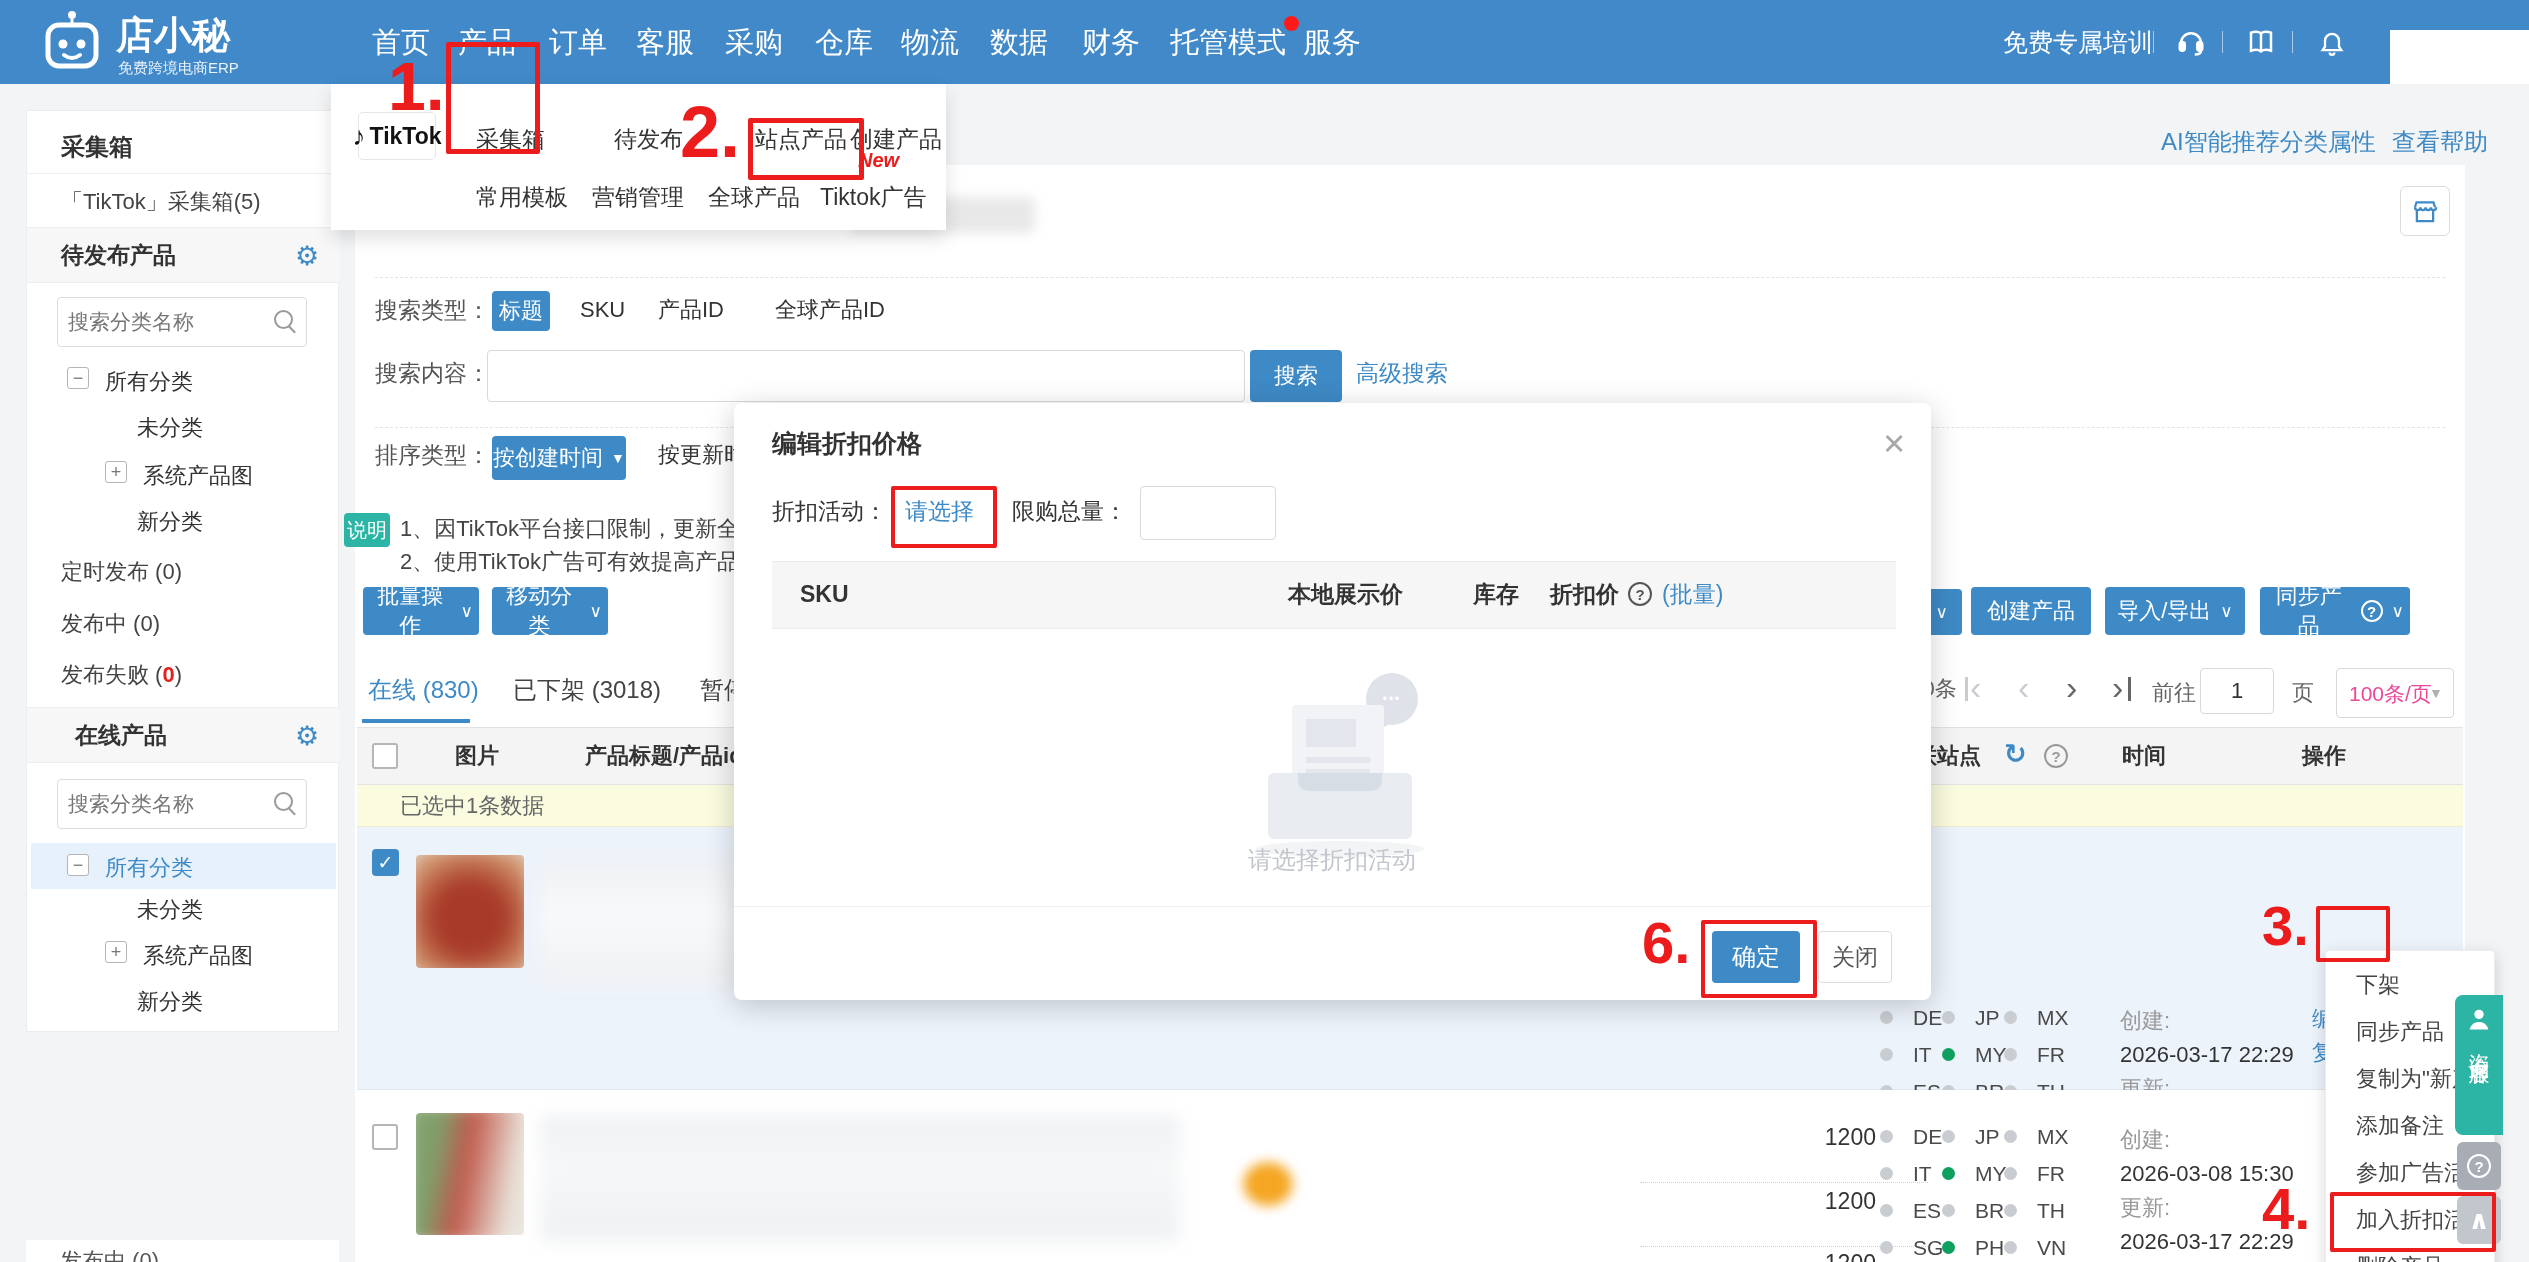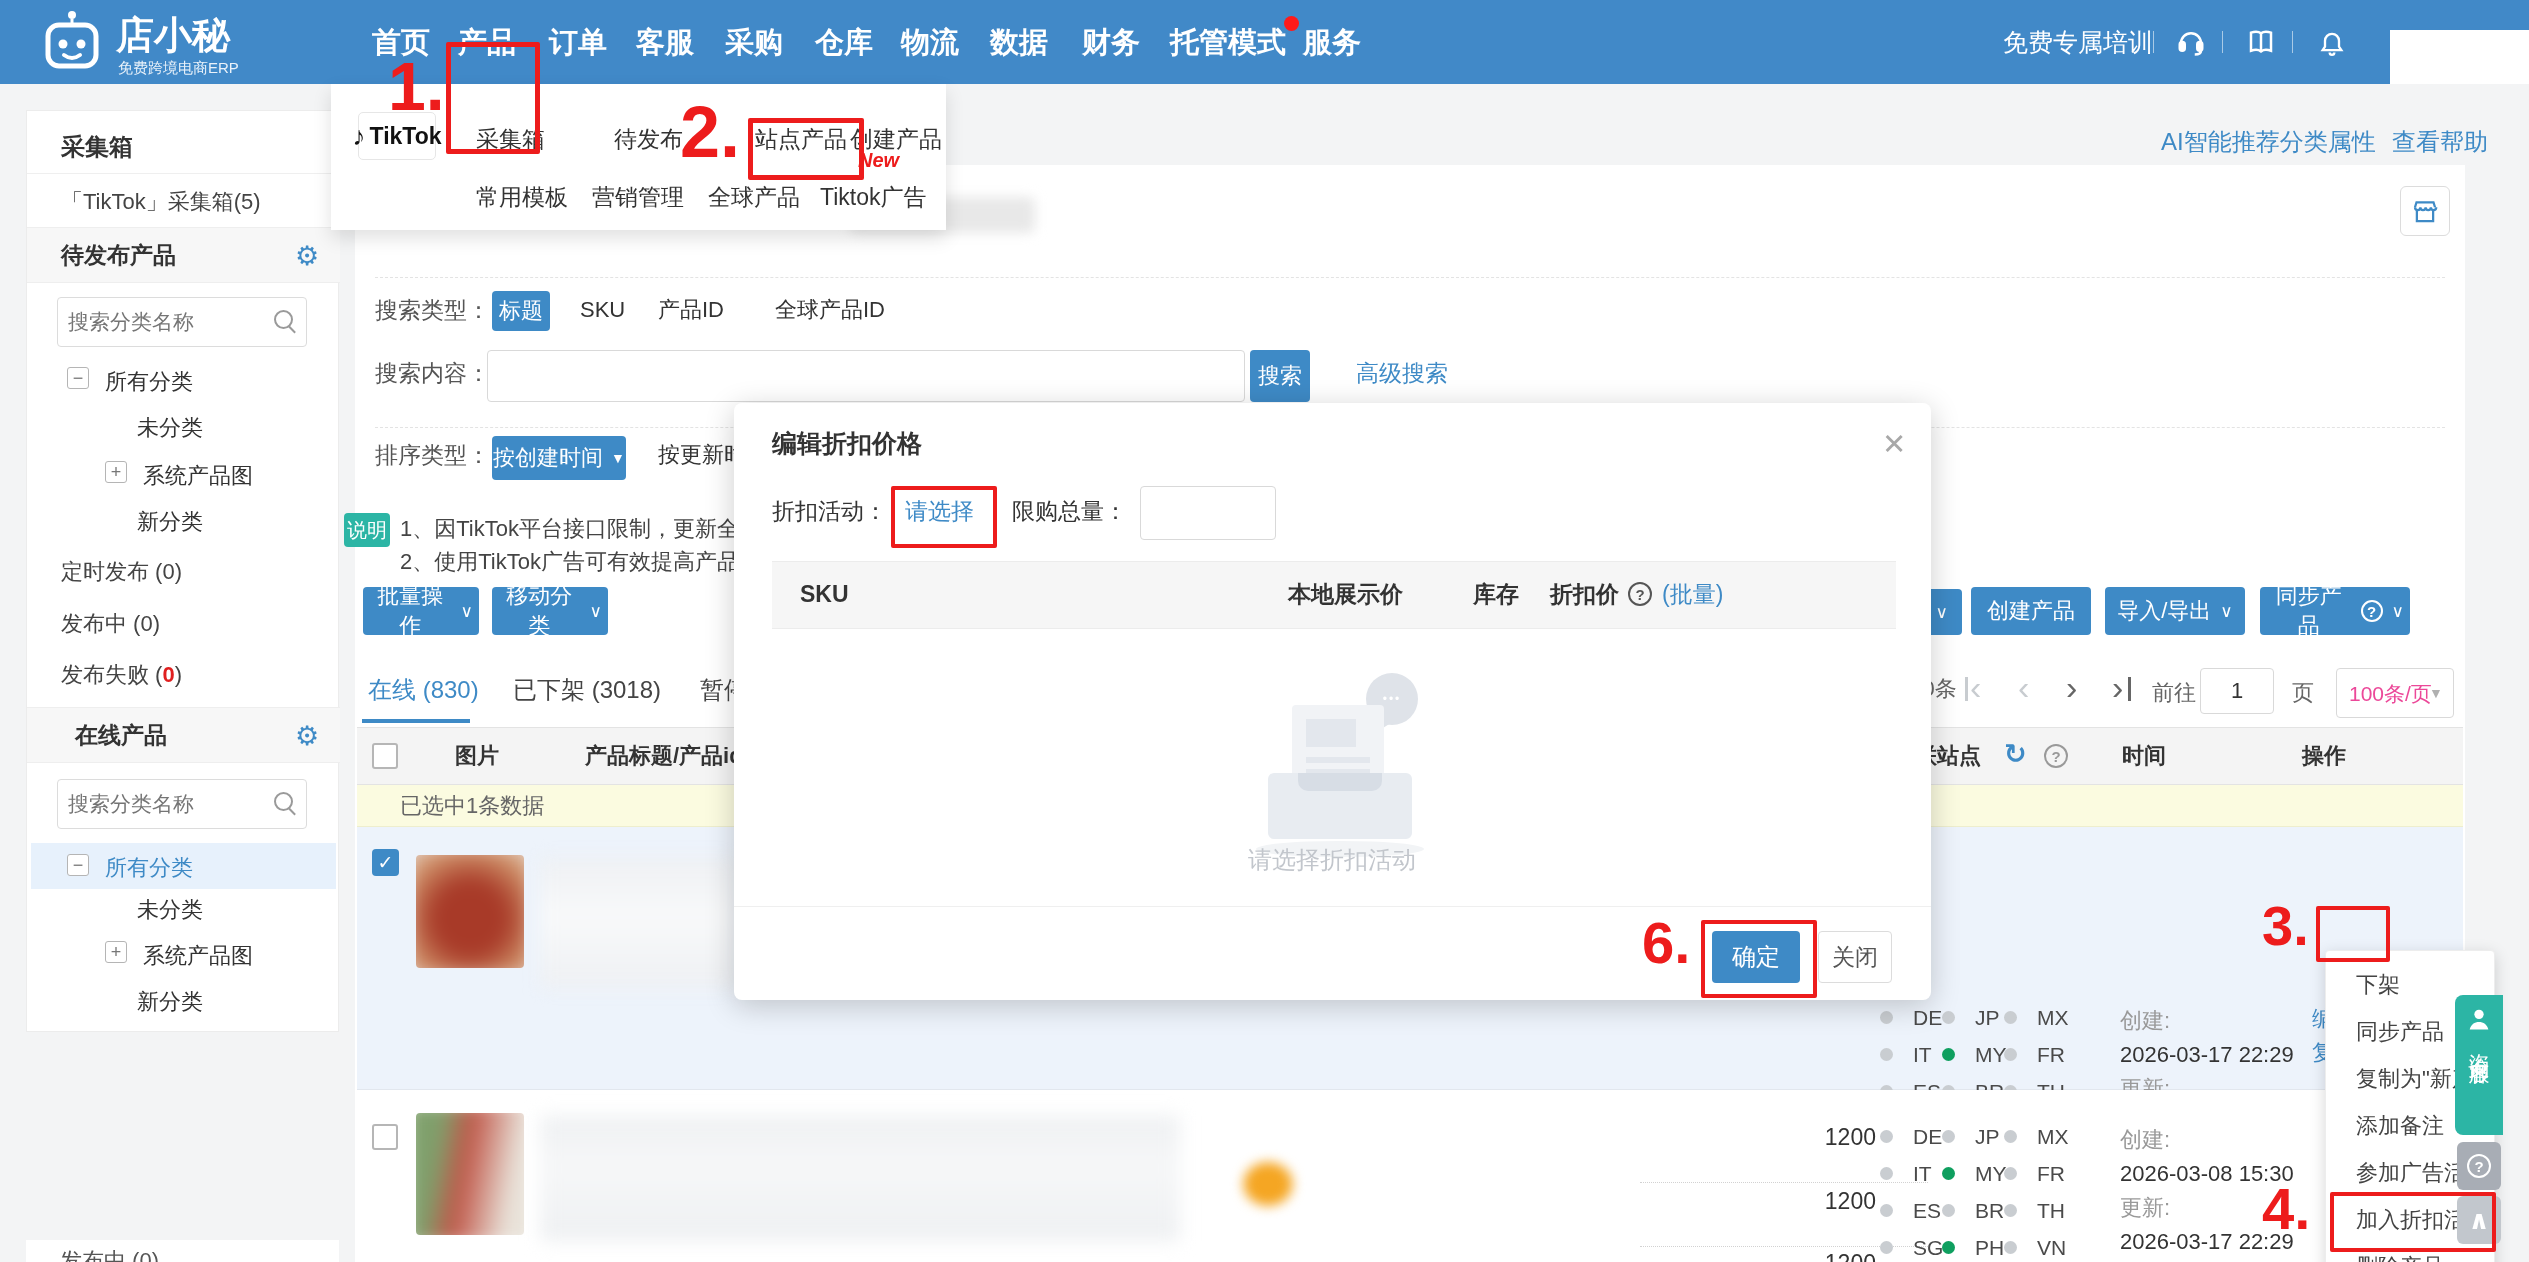--- a/index.html
+++ b/index.html
@@ -28,21 +28,21 @@
   .blur{position:absolute;filter:blur(9px)}
   .mag{position:absolute;width:15px;height:15px;border:2px solid #9a9a9a;border-radius:50%}
   .mag::after{content:"";position:absolute;width:2px;height:9px;background:#9a9a9a;left:15px;top:13px;transform:rotate(-45deg)}
   .tree-box{position:absolute;width:22px;height:22px;border:1px solid #b5b5b5;border-radius:3px;background:#fff;
             color:#777;font-size:18px;line-height:20px;text-align:center;box-sizing:border-box}
   .gearbtn{position:absolute;color:#3e8ac6;font-size:27px;line-height:1;background:none;border:0;cursor:pointer}
   .qc{display:inline-flex;width:24px;height:24px;border:2px solid #999;border-radius:50%;color:#999;font-size:15px;
       font-weight:700;align-items:center;justify-content:center;box-sizing:border-box;flex:0 0 auto}
   .qc.w{border-color:#fff;color:#fff;width:22px;height:22px}
   .vbar{position:absolute;width:1px;height:22px;background:rgba(255,255,255,.55);top:31px}
-  .navitem{position:absolute;top:0;height:84px;line-height:84px;color:#fff;font-size:29px;font-weight:700;cursor:pointer}
+  .navitem{position:absolute;top:0;height:84px;line-height:84px;color:#fff;font-size:29px;font-weight:400;cursor:pointer}
   .ctx{position:absolute;left:2325px;top:950px;width:168px;background:#fff;border:1px solid #ededed;border-radius:4px;
        box-shadow:0 4px 16px rgba(0,0,0,.16);z-index:50;margin:0;padding:10px 0}
   .ctx li{height:47px;line-height:47px;padding-left:30px;font-size:22px;color:#444;list-style:none;cursor:pointer;white-space:nowrap}
   .pgch{position:absolute;font-size:34px;line-height:1;color:#c8ccd0;cursor:pointer}
   .pgbar{position:absolute;width:3px;height:24px;background:#c8ccd0}
 </style>
 </head>
 <body>
 
 <div class="screen">
@@ -189,21 +189,21 @@
     <span class="a t" style="left:20px;top:134px;font-size:23px;color:#555">搜索类型：</span>
     <span class="a" style="left:137px;top:126px;width:58px;height:40px;background:#3e8ac6;border-radius:4px;color:#fff;font-size:22px;display:flex;align-items:center;justify-content:center">
       <span>标题</span>
     </span>
     <span class="a t" style="left:225px;top:134px;font-size:22px">SKU</span>
     <span class="a t" style="left:303px;top:134px;font-size:22px">产品ID</span>
     <span class="a t" style="left:420px;top:134px;font-size:22px">全球产品ID</span>
 
     <span class="a t" style="left:20px;top:197px;font-size:23px;color:#555">搜索内容：</span>
     <input class="inp" style="left: 132px; top: 185px; width: 758px; height: 52px;">
-    <button class="btn" style="left:895px;top:185px;width:60px;height:52px">
+    <button class="btn" style="left:895px;top:185px;width:92px;height:52px">
         <span>搜索</span>
       </button>
     <span class="a t" style="left:1001px;top:197px;font-size:23px;color:#3e8ac6">高级搜索</span>
 
     <div class="dashline" style="left:20px;top:262px;width:2070px"></div>
 
     <span class="a t" style="left:20px;top:279px;font-size:23px;color:#555">排序类型：</span>
     <span class="a" style="left:137px;top:271px;width:134px;height:44px;background:#3e8ac6;border-radius:4px;color:#fff;font-size:22px;display:flex;align-items:center;justify-content:center;gap:8px">
       <span>按创建时间</span>
       <span style="font-size:14px">▼</span>

